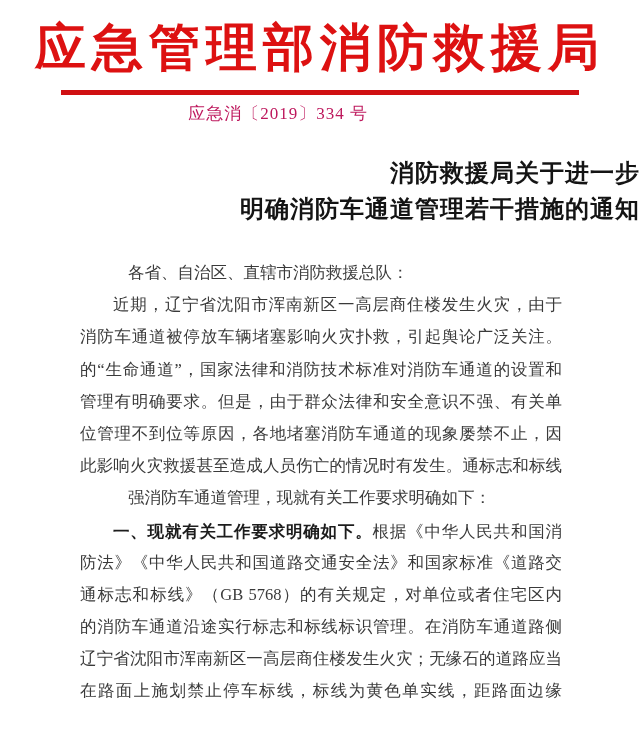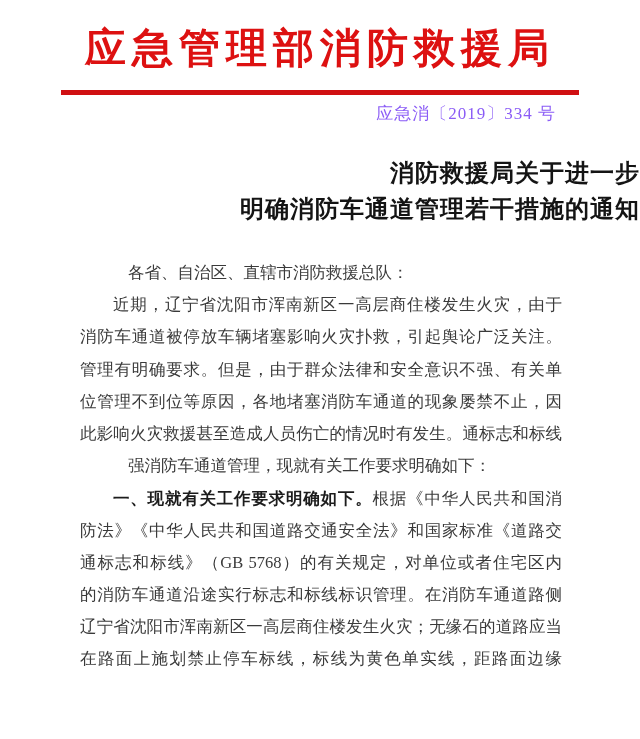--- a/index.html
+++ b/index.html
@@ -14,39 +14,39 @@
     margin: 0 auto;
     background: #ffffff;
     overflow: hidden;
     font-family: "Liberation Serif", "DejaVu Serif", serif;
   }
   
   .org-title {
     margin: 18px 0 0 0;
     text-align: center;
     color: #dd1111;
-    font-size: 41px;
+    font-size: 51px;
     line-height: 60px;
     font-weight: 700;
     letter-spacing: 6px;
     white-space: nowrap;
   }
   .red-rule {
     width: 518px;
     height: 5px;
     margin: 12px auto 0 auto;
     background: #d01012;
   }
   .doc-number {
     margin-top: 7px;
     padding-right: 84px;
-    text-align: right;
+    text-align: center;
     font-size: 17px;
     line-height: 24px;
-    color: #8b5cf6;
+    color: #be185d;
     letter-spacing: 1px;
   }
   
   .doc-title {
     margin: 29px 0 0 0;
     text-align: right;
     font-size: 24px;
     line-height: 36px;
     font-weight: 700;
     color: #141414;
@@ -95,20 +95,21 @@
     <h2 class="doc-title">
       <span>消防救援局关于进一步</span><br>
       <span>明确消防车通道管理若干措施的通知</span>
     </h2>
 
     <div class="body">
       <div class="line no-stretch">各省、自治区、直辖市消防救援总队：</div>
 
       <div class="line indent">近期，辽宁省沈阳市浑南新区一高层商住楼发生火灾，由于</div>
       <div class="line">消防车通道被停放车辆堵塞影响火灾扑救，引起舆论广泛关注。</div>
+      <div class="line">的“生命通道”，国家法律和消防技术标准对消防车通道的设置和</div>
       <div class="line">管理有明确要求。但是，由于群众法律和安全意识不强、有关单</div>
       <div class="line">位管理不到位等原因，各地堵塞消防车通道的现象屡禁不止，因</div>
       <div class="line">此影响火灾救援甚至造成人员伤亡的情况时有发生。通标志和标线</div>
       <div class="line no-stretch">强消防车通道管理，现就有关工作要求明确如下：</div>
 
       <div class="line indent">
         <strong class="sec-head">一、现就有关工作要求明确如下。</strong><span>根据《中华人民共和国消</span>
       </div>
       <div class="line">防法》《中华人民共和国道路交通安全法》和国家标准《道路交</div>
       <div class="line">通标志和标线》（GB 5768）的有关规定，对单位或者住宅区内</div>

